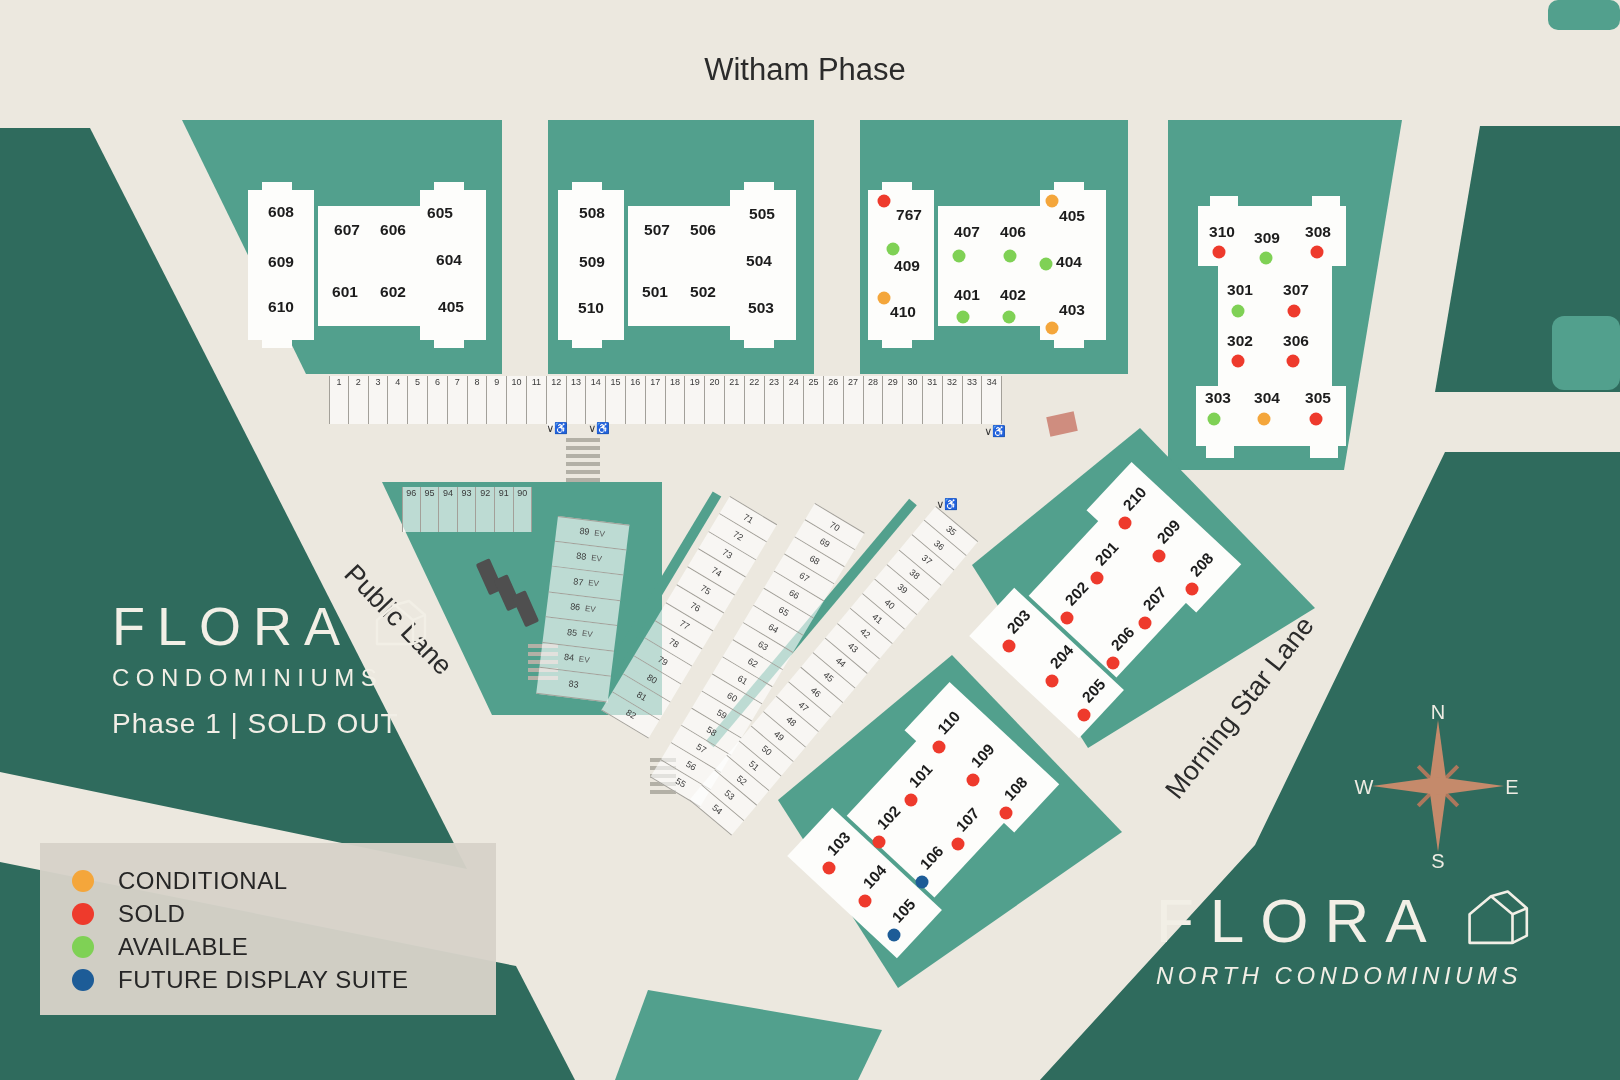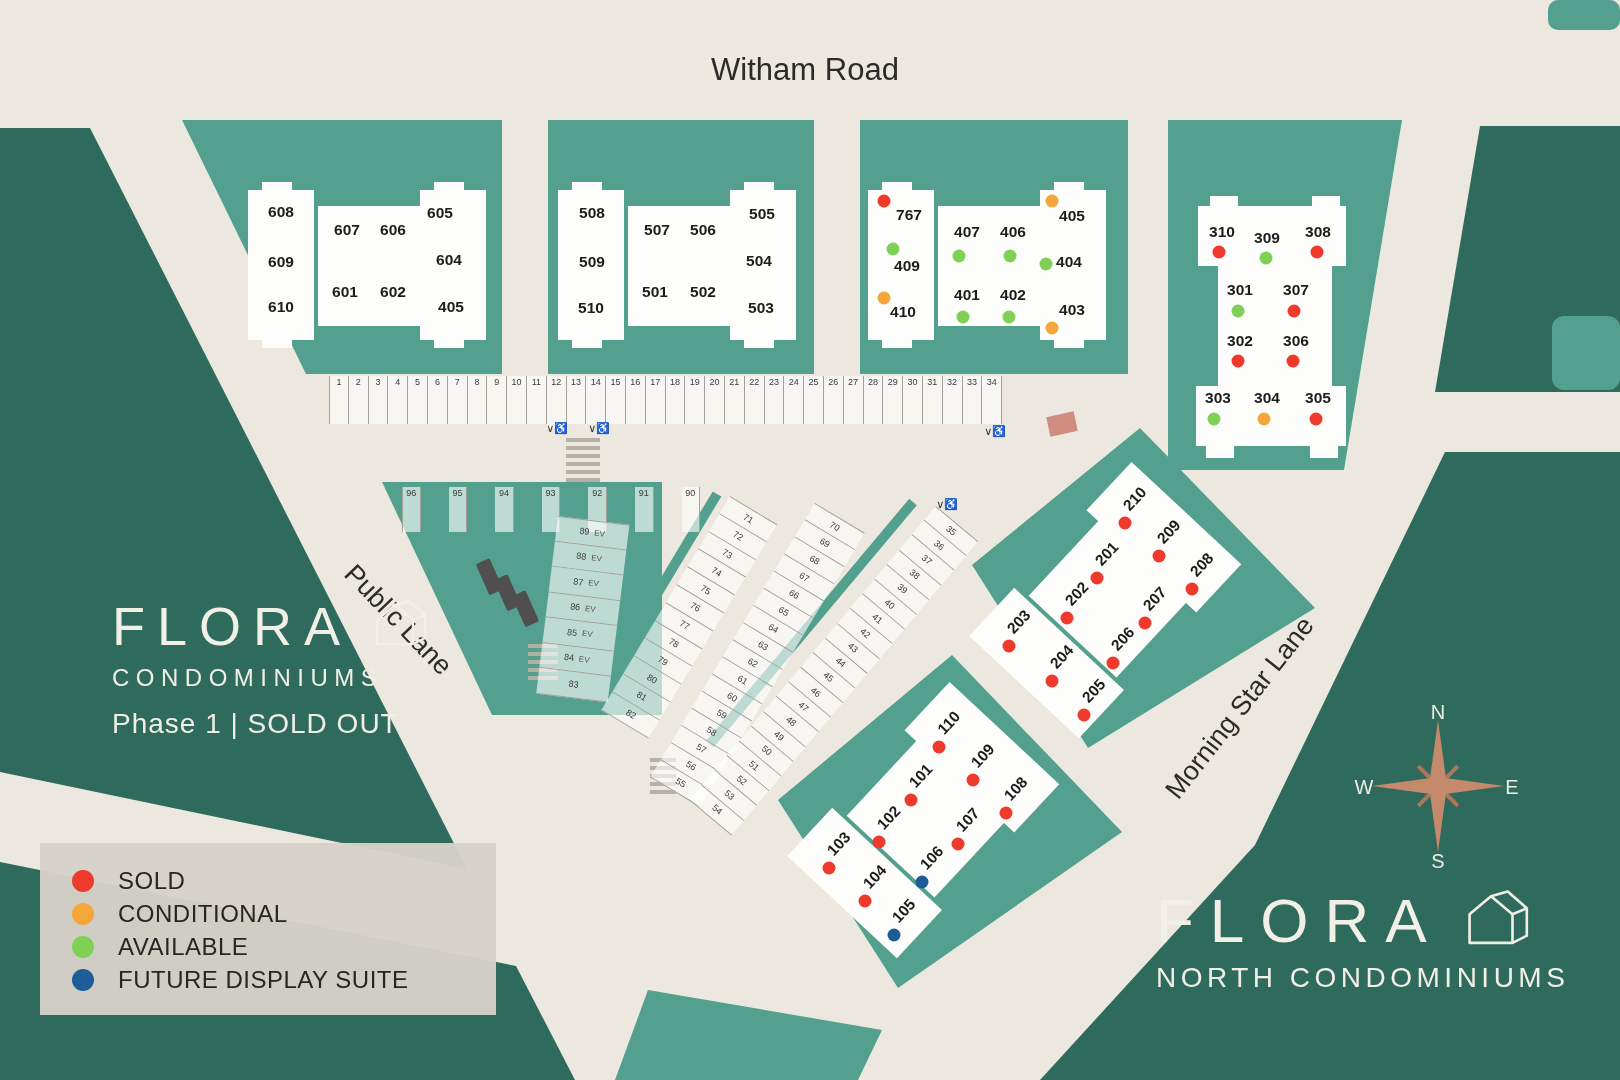--- a/index.html
+++ b/index.html
@@ -31,21 +31,21 @@
   .prow .pnum{position:absolute;top:2px;left:0;right:0;text-align:center;}
   .pev{font-size:8px;color:#555;line-height:1;}
   .pmark{position:absolute;font-size:11px;color:#333;transform:translate(-50%,-50%);z-index:22;}
 
   
   .brand{position:absolute;color:#f2efe6;}
   .brand .row{display:flex;align-items:center;gap:18px;}
   .brand-name{font-size:54px;font-weight:400;letter-spacing:12px;line-height:1;}
   .brand.right .brand-name{font-size:62px;letter-spacing:16px;}
   .brand-sub{font-size:24px;letter-spacing:6.5px;margin-top:10px;}
-  .brand.right .brand-sub{font-size:28px;letter-spacing:4.5px;margin-top:8px;}
+  .brand.right .brand-sub{font-size:24px;letter-spacing:4.5px;margin-top:8px;font-style:italic;}
   .brand-phase{font-size:28px;letter-spacing:1px;margin-top:16px;color:#f1eee6;}
 
   
   #legend{position:absolute;left:40px;top:843px;width:456px;height:172px;
           background:rgba(214,210,201,0.96);z-index:40;padding:21px 0 0 32px;}
   .legend-row{display:flex;align-items:center;gap:24px;height:33px;}
   .legend-dot{width:22px;height:22px;border-radius:50%;flex:0 0 auto;}
   .legend-label{font-size:24px;color:#262626;font-weight:500;letter-spacing:0.5px;}
 
   
@@ -252,21 +252,21 @@
         <div class="stall" style="width: 19.8px; height: 48px;">
           <span class="pnum">32</span>
         </div>
         <div class="stall" style="width: 19.8px; height: 48px;">
           <span class="pnum">33</span>
         </div>
         <div class="stall" style="width: 19.8px; height: 48px;">
           <span class="pnum">34</span>
         </div>
       </div>
-      <div class="pgroup prow" style="left: 402px; top: 487px; gap: 28px;">
+      <div class="pgroup prow" style="left: 402px; top: 487px;">
         <div class="stall" style="width: 18.6px; height: 45px;">
           <span class="pnum">96</span>
         </div>
         <div class="stall" style="width: 18.6px; height: 45px;">
           <span class="pnum">95</span>
         </div>
         <div class="stall" style="width: 18.6px; height: 45px;">
           <span class="pnum">94</span>
         </div>
         <div class="stall" style="width: 18.6px; height: 45px;">
@@ -562,21 +562,21 @@
       <div class="unit" style="left: 932px; top: 858px; transform: translate(-50%, -50%) rotate(-47deg);">106</div>
       <div class="udot" style="left: 922px; top: 882px; background: rgb(29, 92, 151);"></div>
       <div class="unit" style="left: 839px; top: 844px; transform: translate(-50%, -50%) rotate(-47deg);">103</div>
       <div class="udot" style="left: 829px; top: 868px; background: rgb(238, 58, 44);"></div>
       <div class="unit" style="left: 875px; top: 877px; transform: translate(-50%, -50%) rotate(-47deg);">104</div>
       <div class="udot" style="left: 865px; top: 901px; background: rgb(238, 58, 44);"></div>
       <div class="unit" style="left: 904px; top: 911px; transform: translate(-50%, -50%) rotate(-47deg);">105</div>
       <div class="udot" style="left: 894px; top: 935px; background: rgb(29, 92, 151);"></div>
     </div>
 
-  <div class="road-label big" style="left:805px;top:70px;--r:0deg">Witham Road</div>
+  <div class="road-label big" style="left:805px;top:70px;--r:0deg">Witham Phase</div>
   <div class="road-label" style="left:398px;top:620px;--r:46deg">Public Lane</div>
   <div class="road-label" style="left:1240px;top:708px;--r:-52deg">Morning Star Lane</div>
 
   <span class="compass-letter" style="left:1438px;top:712px">N</span>
   <span class="compass-letter" style="left:1364px;top:787px">W</span>
   <span class="compass-letter" style="left:1512px;top:787px">E</span>
   <span class="compass-letter" style="left:1438px;top:861px">S</span>
 
   <div class="brand left" style="left:112px;top:598px">
     <div class="row">
@@ -602,26 +602,26 @@
           <path d="M43,22 L55,17 V40 L43,46"></path>
           <path d="M25,7 L39,3 L55,17"></path>
         </svg>
       </span>
     </div>
     <div class="brand-sub">NORTH CONDOMINIUMS</div>
   </div>
 
   <div id="legend">
     <div class="legend-row">
+      <span class="legend-dot" style="background: rgb(244, 166, 59);"></span>
+      <span class="legend-label">CONDITIONAL</span>
+    </div>
+    <div class="legend-row">
       <span class="legend-dot" style="background: rgb(238, 58, 44);"></span>
       <span class="legend-label">SOLD</span>
-    </div>
-    <div class="legend-row">
-      <span class="legend-dot" style="background: rgb(244, 166, 59);"></span>
-      <span class="legend-label">CONDITIONAL</span>
     </div>
     <div class="legend-row">
       <span class="legend-dot" style="background: rgb(127, 209, 85);"></span>
       <span class="legend-label">AVAILABLE</span>
     </div>
     <div class="legend-row">
       <span class="legend-dot" style="background: rgb(29, 92, 151);"></span>
       <span class="legend-label">FUTURE DISPLAY SUITE</span>
     </div>
   </div>

